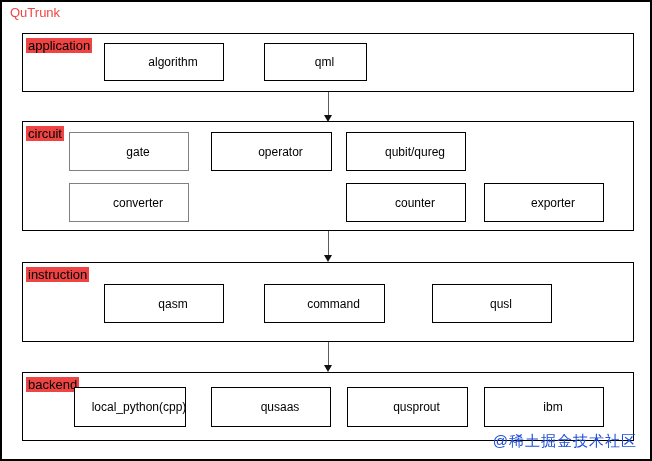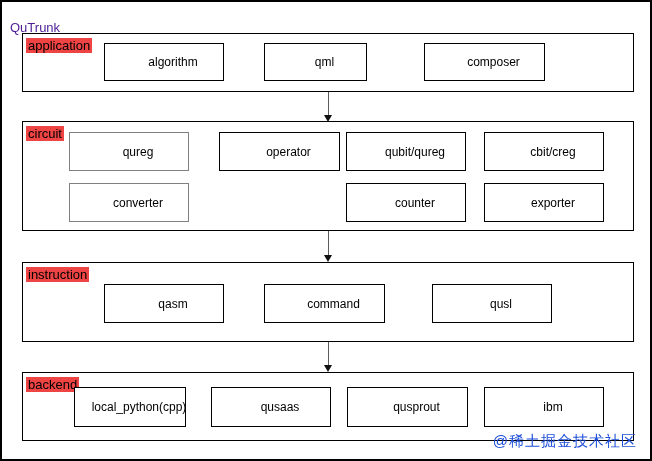--- a/index.html
+++ b/index.html
@@ -4,22 +4,22 @@
 <style>
   * { margin:0; padding:0; box-sizing:border-box; }
   html,body { width:652px; height:461px; background:#ffffff; }
   body { font-family:"Liberation Sans","DejaVu Sans",sans-serif; color:#000; }
 
   .frame {
     position:absolute; left:0; top:0; width:652px; height:461px;
     border:2px solid #000; background:#fff;
   }
   .diagram-title {
-    position:absolute; left:6px; top:18px;
-    font-size:13px; color:#4c1d95; background:#fff; padding:0 2px;
+    position:absolute; left:6px; top:3px;
+    font-size:13px; color:#ef4444; background:#fff; padding:0 2px;
     line-height:16px;
   }
   .layer {
     position:absolute; border:1px solid #000; background:#fff;
   }
   .layer-label {
     position:absolute; left:3px; top:4px;
     font-size:13px; line-height:15px; background:#ef4444; padding:0 2px;
   }
   .layer-application { left:20px; top:31px;  width:612px; height:59px; }
@@ -35,21 +35,21 @@
   }
   .node.gray { border-color:#808080; }
 
   
   .n-algorithm { left:81px;  top:9px; width:120px; height:38px; }
   .n-qml       { left:241px; top:9px; width:103px; height:38px; }
   .n-composer  { left:401px; top:9px; width:121px; height:38px; }
 
   
   .c-col1 { left:46px;  width:120px; }
-  .c-col2 { left:196px; width:121px; }
+  .c-col2 { left:188px; width:121px; }
   .c-col3 { left:323px; width:120px; }
   .c-col4 { left:461px; width:120px; }
   .c-row1 { top:10px; }
   .c-row2 { top:61px; }
 
   
   .n-qasm    { left:81px;  top:21px; width:120px; }
   .n-command { left:241px; top:21px; width:121px; }
   .n-qusl    { left:401px; top:21px; width:120px;margin-left:8px; }
 
@@ -87,34 +87,32 @@
 <body>
 
 <div class="frame">
 
   <div class="diagram-title">QuTrunk</div>
 
   <div class="layer layer-application">
     <div class="layer-label">application</div>
     <div class="node n-algorithm">algorithm</div>
     <div class="node n-qml">qml</div>
-    <div class="node n-composer">composer</div>
   </div>
 
   <div class="arrow arrow-1">
     <div class="shaft"></div>
     <div class="head"></div>
   </div>
 
   <div class="layer layer-circuit">
     <div class="layer-label">circuit</div>
-    <div class="node gray c-col1 c-row1">qureg</div>
+    <div class="node gray c-col1 c-row1">gate</div>
     <div class="node c-col2 c-row1">operator</div>
     <div class="node c-col3 c-row1">qubit/qureg</div>
-    <div class="node c-col4 c-row1">cbit/creg</div>
     <div class="node gray c-col1 c-row2">converter</div>
     <div class="node c-col3 c-row2">counter</div>
     <div class="node c-col4 c-row2">exporter</div>
   </div>
 
   <div class="arrow arrow-2">
     <div class="shaft"></div>
     <div class="head"></div>
   </div>
 

